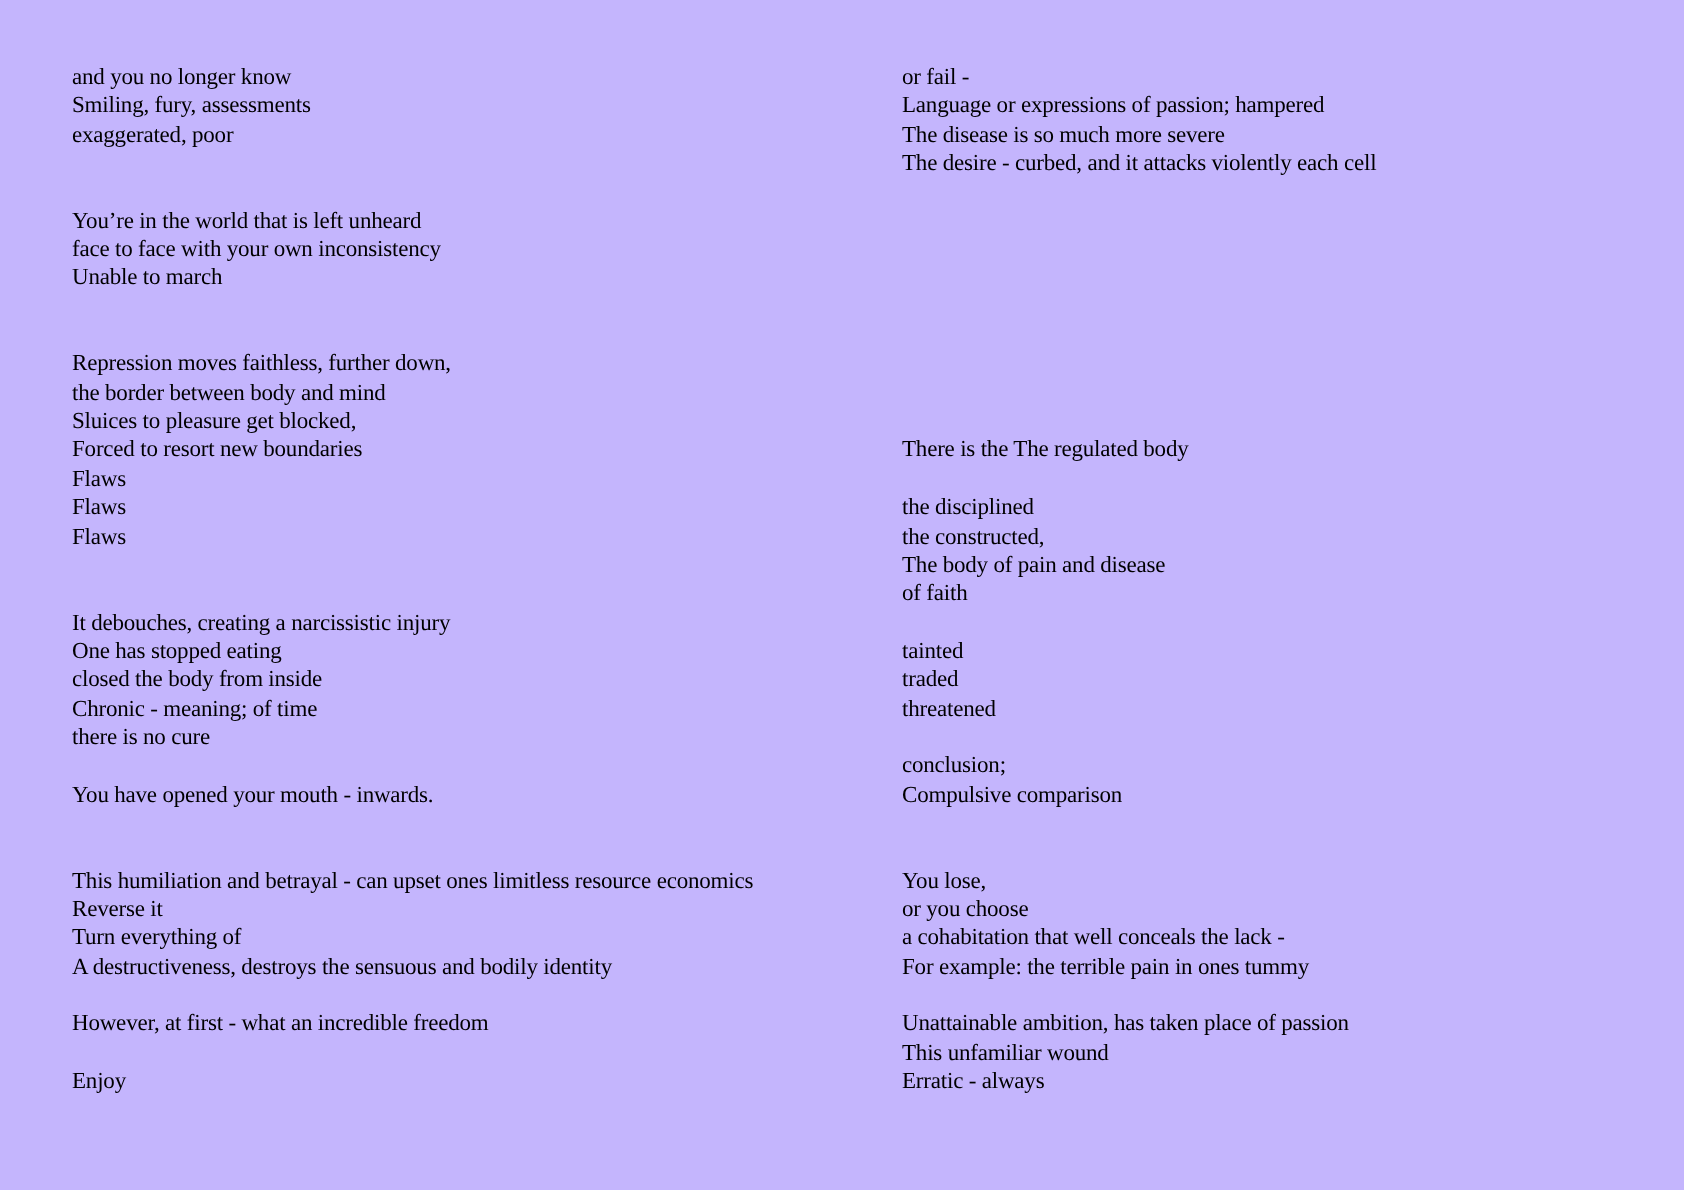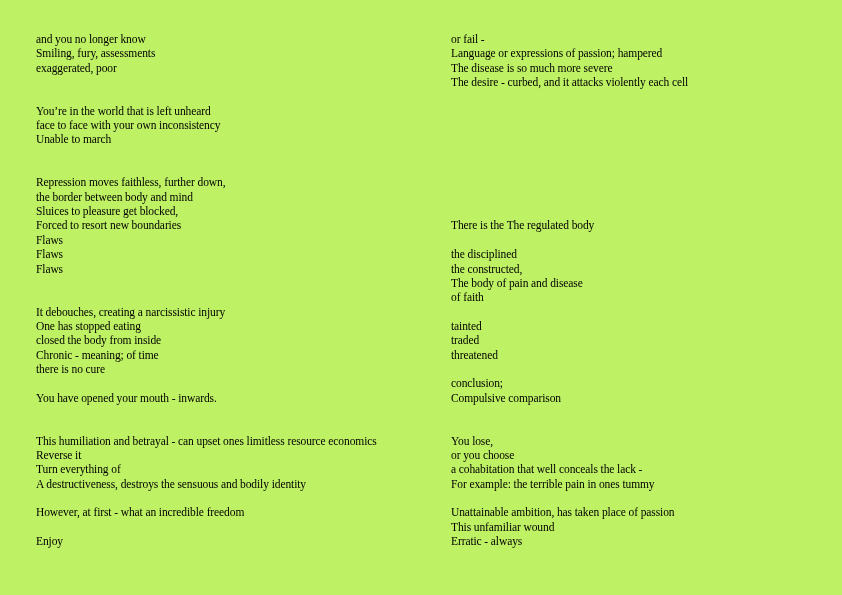--- a/index.html
+++ b/index.html
@@ -13,21 +13,21 @@
     overflow: hidden;
     position: relative;
     font-family: "Liberation Serif", "DejaVu Serif", serif;
   }
   .page {
     position: absolute;
     left: 0;
     top: 0;
     width: 842px;
     height: 595px;
-    background: #bef264;
+    background: #c4b5fd;
   }
   .poem-column {
     position: absolute;
     top: 32px;
     font-size: 11.5px;
     line-height: 14.35px;
     color: #000000;
     letter-spacing: -0.1px;
     white-space: pre;
   }

